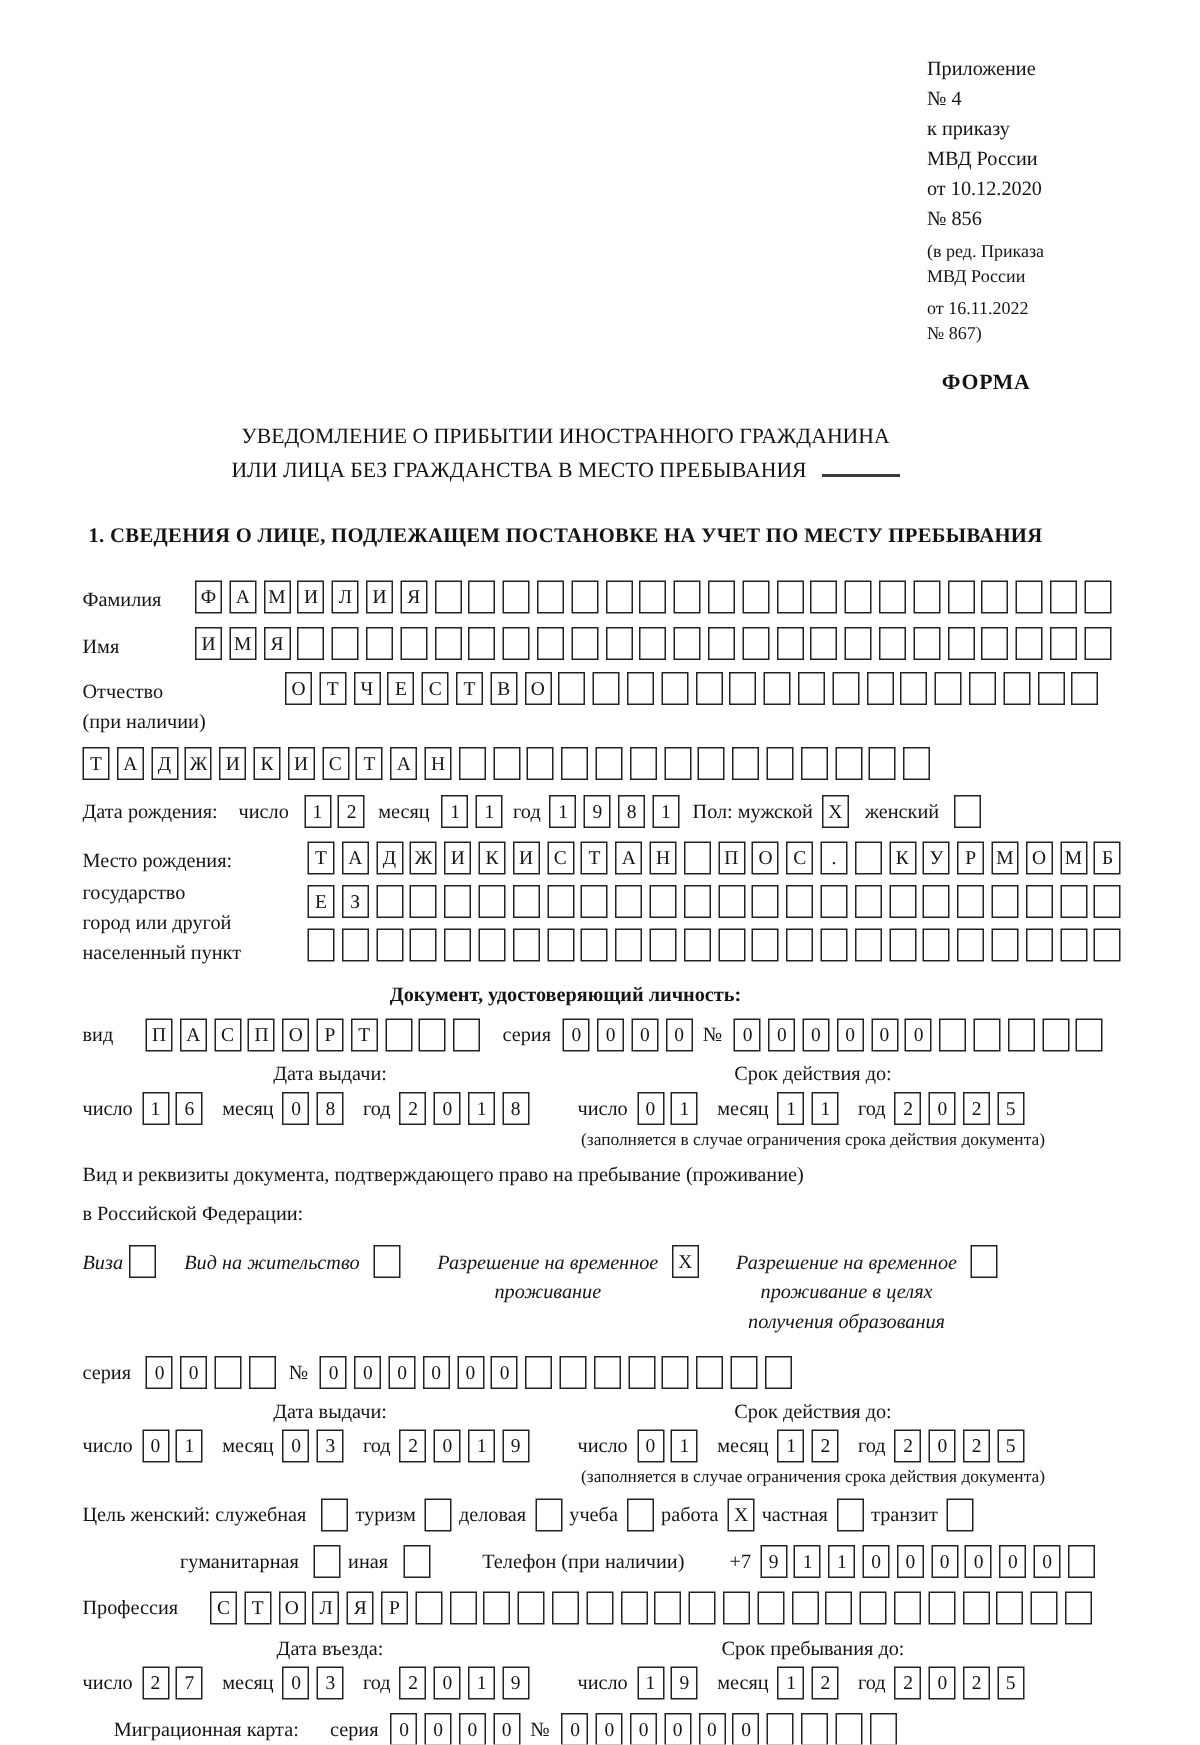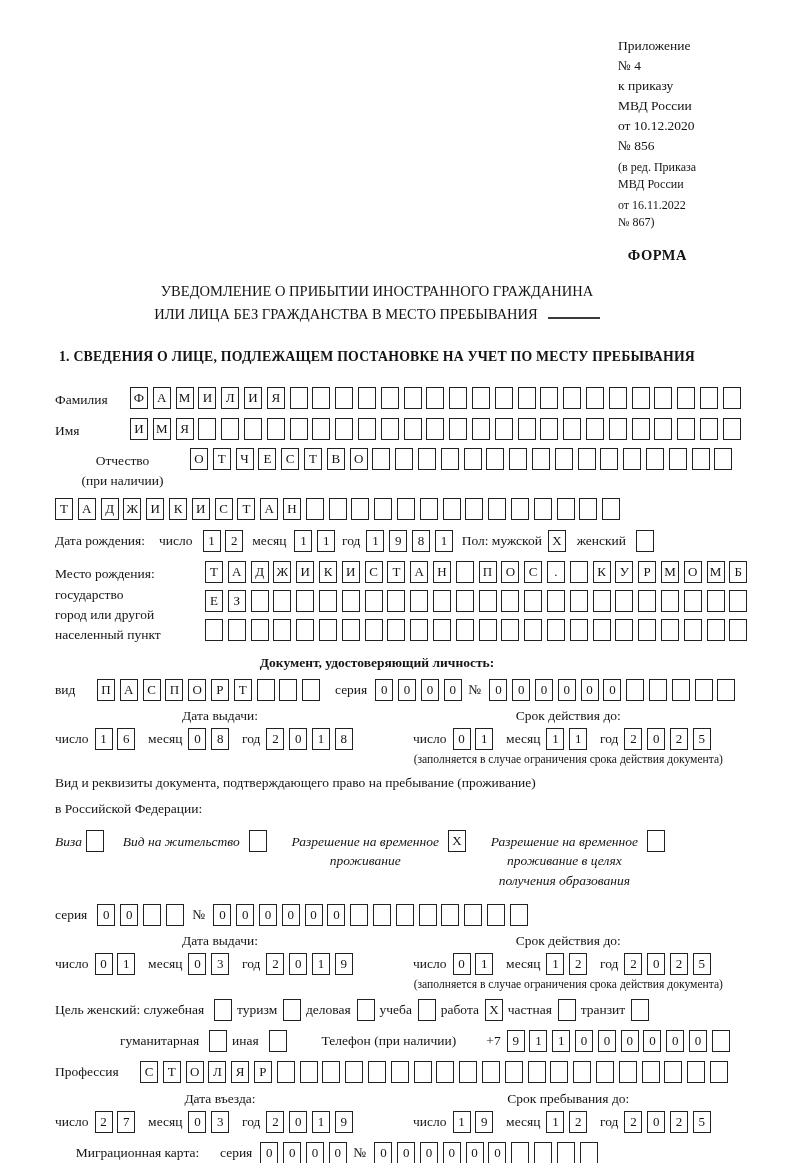--- a/index.html
+++ b/index.html
@@ -19,28 +19,28 @@
   .rows{margin-top:22px;}
   .frow{display:flex;align-items:flex-start;margin-bottom:7px;}
   .frow.center-v{align-items:center;}
   .flabel{font-size:13.5px;line-height:1.5;flex:none;padding-top:3px;}
   .cells{display:flex;flex-wrap:nowrap;flex:none;}
   .cell{flex:none;display:inline-flex;align-items:center;justify-content:center;
         width:16px;height:20px;border:1.6px solid #222;margin-right:4.8px;
         font-size:13px;font-family:"Liberation Serif",serif;background:#fff;}
   .mini-label{font-size:13.5px;flex:none;padding-top:3px;}
 
-  .w-surname{width:75px;} .w-patro{width:135px;text-align:center;} .w-citiz{width:108px;} .w-place{width:150px;}
+  .w-surname{width:75px;} .w-patro{width:135px;} .w-citiz{width:108px;} .w-place{width:150px;}
   .w-reps{width:115px;}
 
   .stackrows .cells{margin-bottom:7px;}
 
   .doc-heading{text-align:center;font-weight:bold;font-size:13.5px;margin:10px 0 8px 0;}
 
-  .two-col{display:flex;margin-bottom:4px;gap:28px;}
+  .two-col{display:flex;margin-bottom:4px;}
   .two-col .col-l{width:330px;flex:none;}
   .two-col .col-r{flex:1;}
   .col-head{text-align:center;font-size:13.5px;margin-bottom:4px;}
   .date-row{display:flex;align-items:center;}
   .date-row .mini-label{padding-top:0;margin-right:6px;}
   .date-row .cells{margin-right:8px;}
   .note{font-size:11.6px;text-align:center;margin-top:3px;}
 
   .intro{font-size:13.5px;line-height:1.9;}
 

